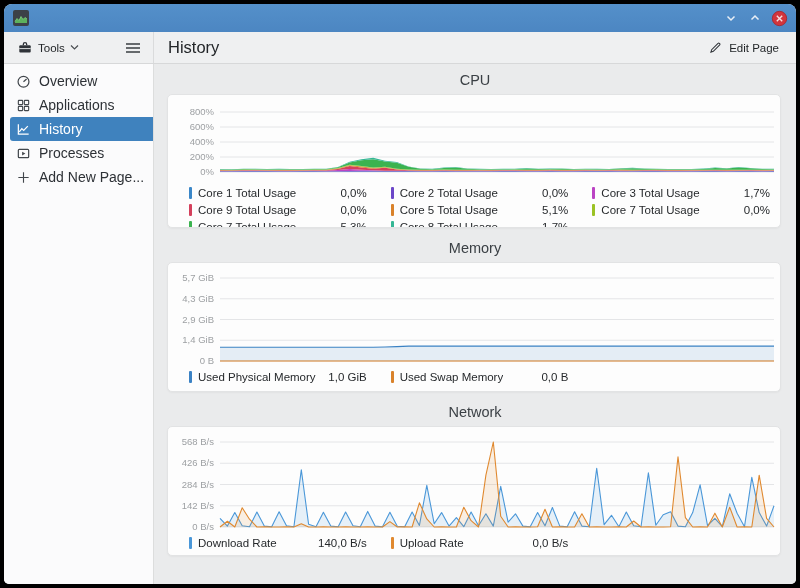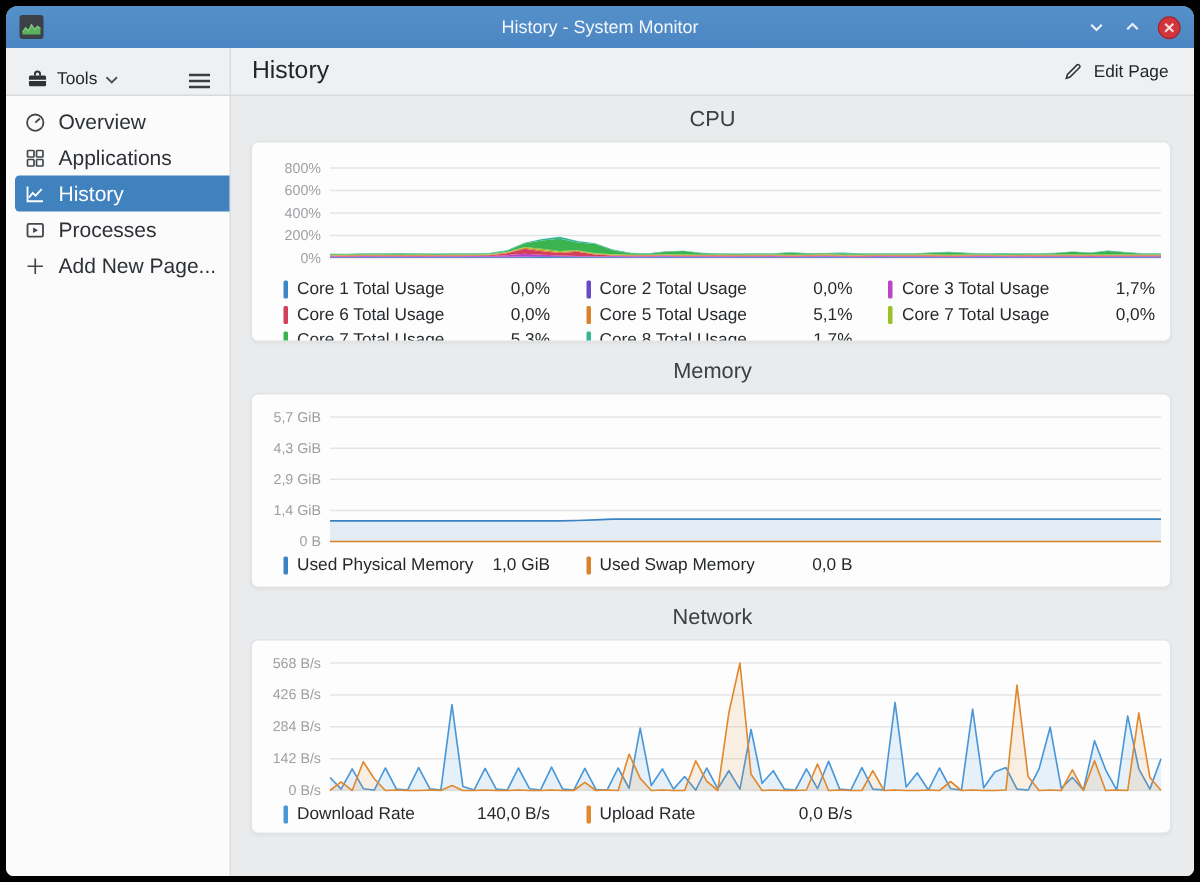--- a/index.html
+++ b/index.html
@@ -12,21 +12,21 @@
             align-items:center;position:relative;padding:0 6px 0 8px;}
   .app-icon{width:18px;height:18px;display:block;}
   .win-title{position:absolute;left:0;right:0;text-align:center;font-size:12px;
              color:#f2f6fa;font-weight:500;pointer-events:none;}
   .win-controls{margin-left:auto;display:flex;align-items:center;gap:2px;z-index:2;}
   .wbtn{width:22px;height:22px;display:flex;align-items:center;justify-content:center;
         background:transparent;border:none;padding:0;cursor:pointer;}
   
   .header{height:31px;display:flex;border-bottom:1px solid #d7d8d9;background:#eff0f1;}
   .header-left{width:150px;flex:none;border-right:1px solid #dadbdc;display:flex;
-               align-items:flex-end;justify-content:space-between;padding:0 10px 0 10px;box-sizing:border-box;}
+               align-items:center;justify-content:space-between;padding:0 10px 0 10px;box-sizing:border-box;}
   .tools-btn{display:flex;align-items:center;gap:5px;background:transparent;border:none;
              font-size:11.5px;color:#232629;padding:2px 3px;cursor:pointer;font-family:inherit;}
   .burger-btn{background:transparent;border:none;padding:2px;cursor:pointer;display:flex;}
   .header-main{flex:1;display:flex;align-items:center;justify-content:space-between;
                padding:0 12px 0 14px;}
   .page-title{font-size:16.5px;font-weight:500;color:#232629;margin:0;}
   .edit-btn{display:flex;align-items:center;gap:6px;background:transparent;border:none;
             font-size:11.5px;color:#232629;cursor:pointer;font-family:inherit;padding:3px 5px;}
   
   .app-body{display:flex;height:520px;}
@@ -59,21 +59,20 @@
 <body>
 
 <div class="window">
 
   <div class="titlebar">
     <svg class="app-icon" width="18" height="18" viewBox="0 0 18 18">
       <rect x="1" y="1" width="16" height="16" rx="2" fill="#3c4147"></rect>
       <polygon points="3,14 3,12.5 5,9.5 7,11.5 9,7.5 11,10.5 13,8.5 15,10 15,14" fill="#5cb15c"></polygon>
       <polyline points="3,12.5 5,9.5 7,11.5 9,7.5 11,10.5 13,8.5 15,10" fill="none" stroke="#7fd07f" stroke-width="0.8"></polyline>
     </svg>
-    <div class="win-title">History - System Monitor</div>
     <div class="win-controls">
       <button class="wbtn">
         <svg width="12" height="12" viewBox="0 0 12 12">
             <path d="M2.5,4.5 L6,8 L9.5,4.5" fill="none" stroke="#e9eff6" stroke-width="1.5"></path>
           </svg>
       </button>
       <button class="wbtn">
         <svg width="12" height="12" viewBox="0 0 12 12">
             <path d="M2.5,7.5 L6,4 L9.5,7.5" fill="none" stroke="#e9eff6" stroke-width="1.5"></path>
           </svg>
@@ -196,21 +195,21 @@
                 <span class="llabel">Core 2 Total Usage</span>
                 <span class="lval">0,0%</span>
               </div>
             <div class="litem">
                 <span class="swatch" style="background: rgb(187, 68, 196);"></span>
                 <span class="llabel">Core 3 Total Usage</span>
                 <span class="lval">1,7%</span>
               </div>
             <div class="litem">
                 <span class="swatch" style="background: rgb(212, 64, 92);"></span>
-                <span class="llabel">Core 6 Total Usage</span>
+                <span class="llabel">Core 9 Total Usage</span>
                 <span class="lval">0,0%</span>
               </div>
             <div class="litem">
                 <span class="swatch" style="background: rgb(217, 130, 43);"></span>
                 <span class="llabel">Core 5 Total Usage</span>
                 <span class="lval">5,1%</span>
               </div>
             <div class="litem">
                 <span class="swatch" style="background: rgb(155, 194, 37);"></span>
                 <span class="llabel">Core 7 Total Usage</span>

